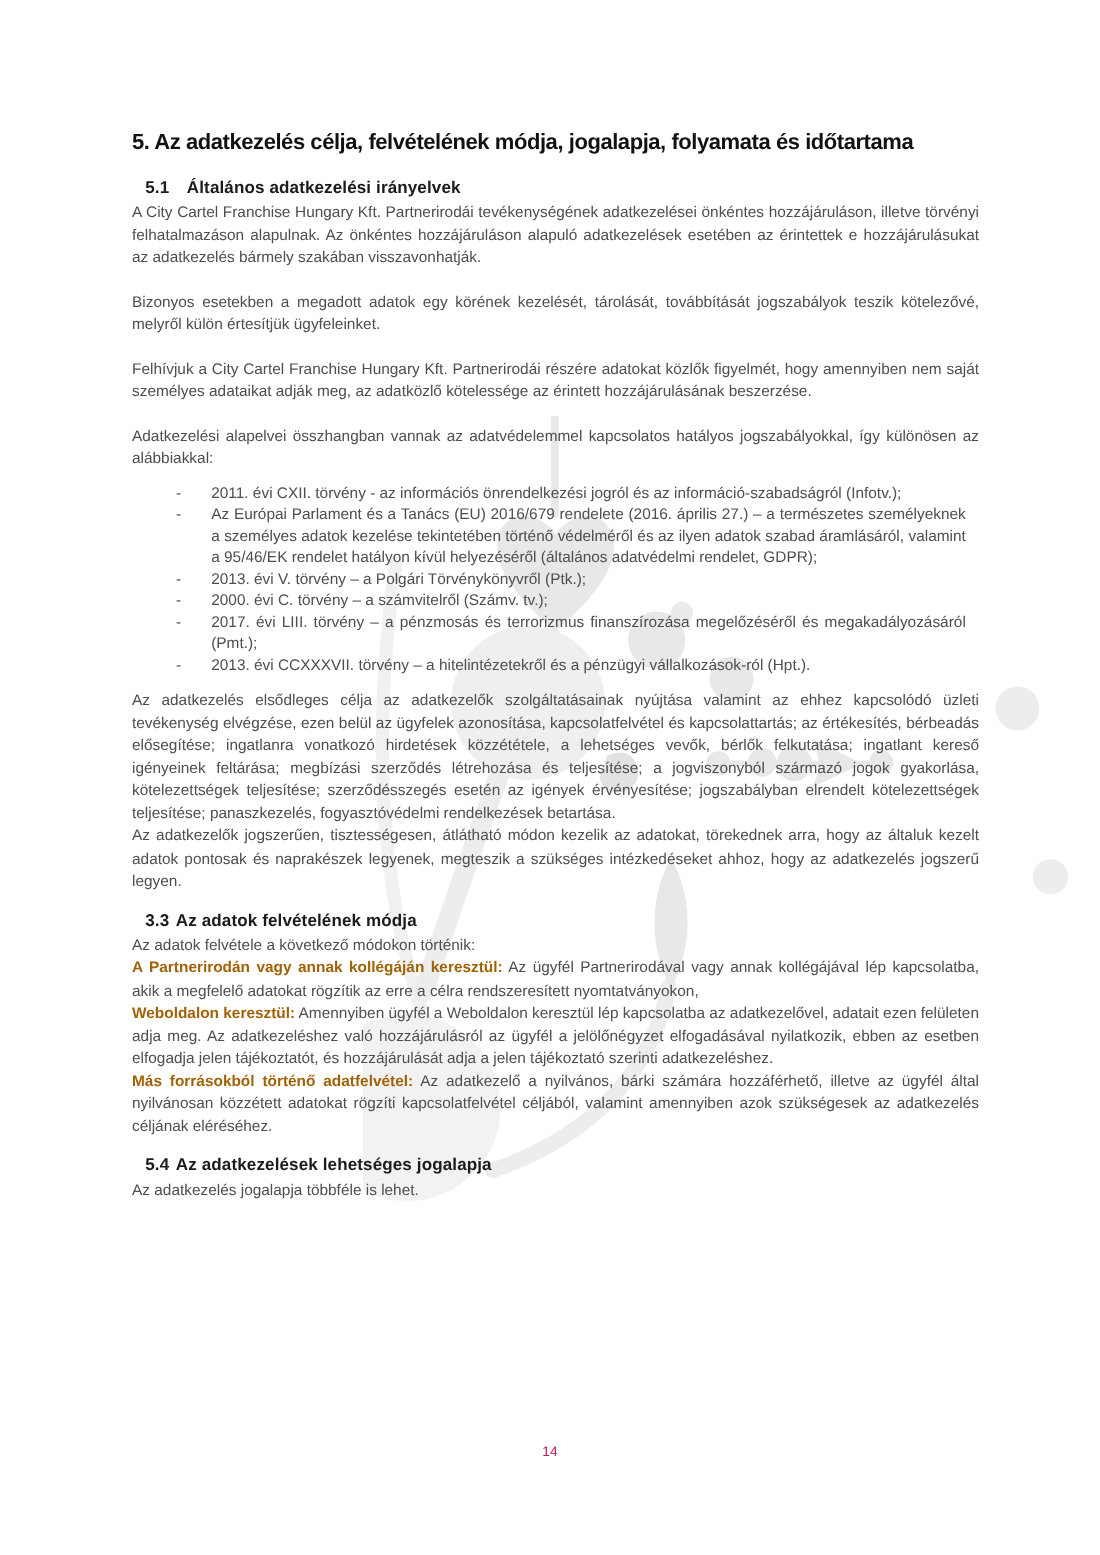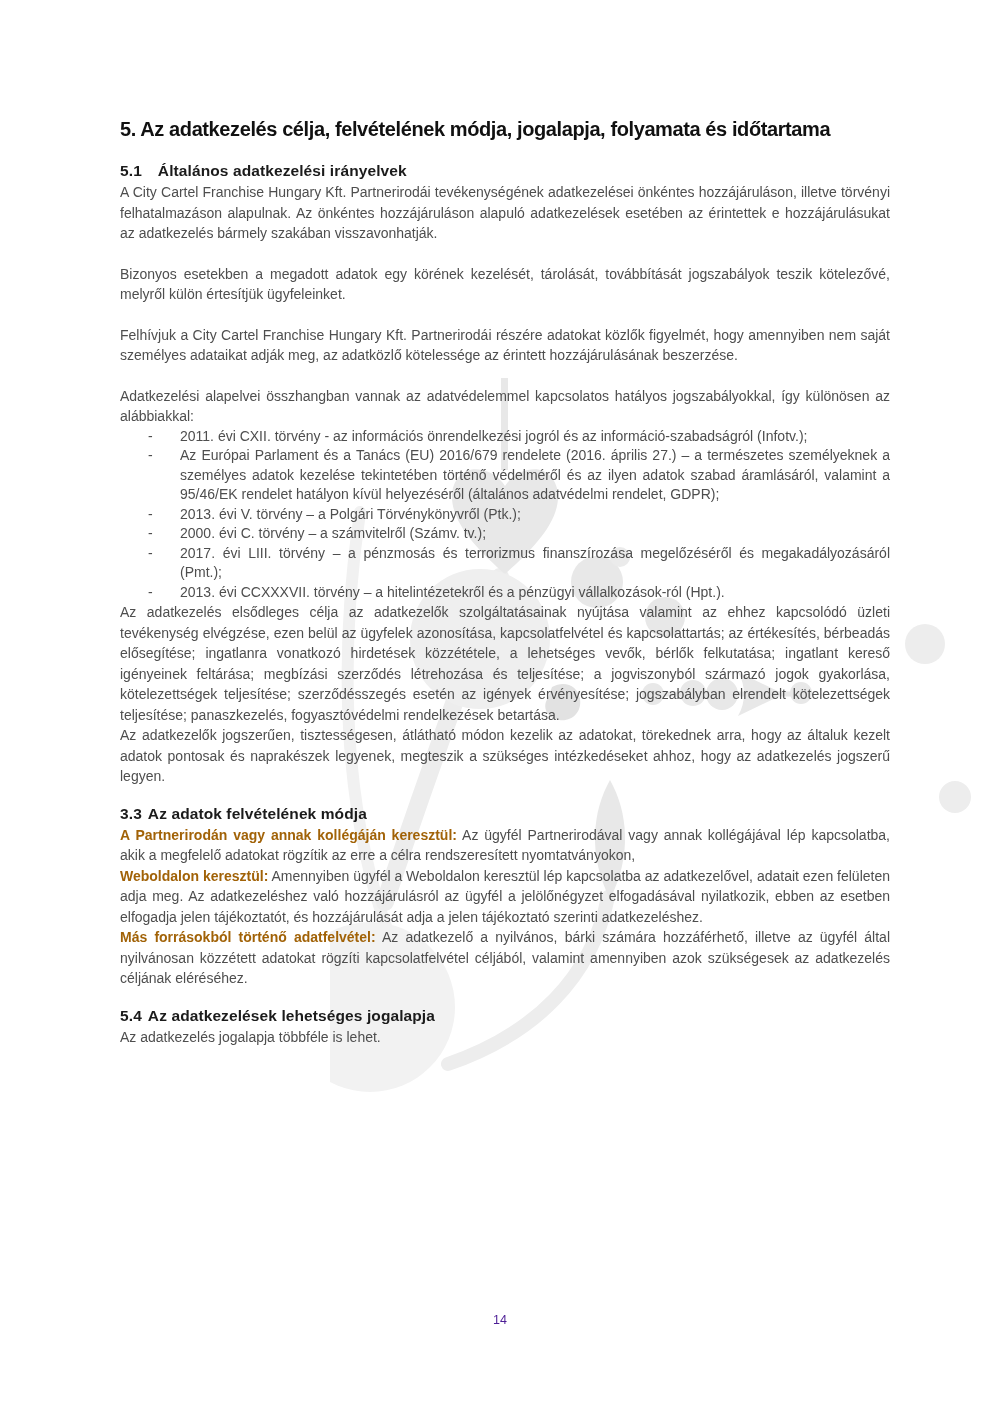--- a/index.html
+++ b/index.html
@@ -24,44 +24,44 @@
   .content {
     position: absolute; left: 120px; top: 114px;
     width: 770px; z-index: 1;
   }
   h1 {
     margin: 0; font-size: 20px; line-height: 30px;
     font-weight: 800; letter-spacing: -0.4px;
     color: #111111;
   }
   h2 {
-    margin: 16px 0 0 0; font-size: 15.5px; line-height: 22px;
+    margin: 16px 0 0 12px; font-size: 15.5px; line-height: 22px;
     font-weight: 700; color: #1b1b1b; letter-spacing: 0.1px;
   }
   h2 .num { margin-right: 6px; }
   h2.wide .num { margin-right: 16px; }
   p {
     margin: 0; font-size: 14px; line-height: 20.5px;
     text-align: justify;
   }
   p.gap { margin-top: 20px; }
-  ul.refs { list-style: none; margin: 0; padding: 0; }
+  ul.refs { list-style: none; margin: 12px; padding: 0; }
   ul.refs li {
     position: relative; padding-left: 60px;
     font-size: 14px; line-height: 19.5px; text-align: justify;
   }
   ul.refs li::before {
     content: "-"; position: absolute; left: 28px; top: 0;
     color: #4e4e4e;
   }
   .lead { font-weight: 700; color: #a16207; }
 
   .pageno {
     position: absolute; left: 0; right: 0; top: 1313px;
-    text-align: center; font-size: 12.5px; color: #4c1d95;
+    text-align: center; font-size: 12.5px; color: #be185d;
     z-index: 1;
   }
 </style>
 </head>
 <body>
 
 <div class="page">
 
   <div class="watermark">
     <svg width="680" height="800" viewBox="0 0 680 800" xmlns="http://www.w3.org/2000/svg" aria-hidden="true">
@@ -111,20 +111,21 @@
       <li>2013. évi V. törvény – a Polgári Törvénykönyvről (Ptk.);</li>
       <li>2000. évi C. törvény – a számvitelről (Számv. tv.);</li>
       <li>2017. évi LIII. törvény – a pénzmosás és terrorizmus finanszírozása megelőzéséről és megakadályozásáról (Pmt.);</li>
       <li>2013. évi CCXXXVII. törvény – a hitelintézetekről és a pénzügyi vállalkozások-ról (Hpt.).</li>
     </ul>
 
     <p>Az adatkezelés elsődleges célja az adatkezelők szolgáltatásainak nyújtása valamint az ehhez kapcsolódó üzleti tevékenység elvégzése, ezen belül az ügyfelek azonosítása, kapcsolatfelvétel és kapcsolattartás; az értékesítés, bérbeadás elősegítése; ingatlanra vonatkozó hirdetések közzététele, a lehetséges vevők, bérlők felkutatása; ingatlant kereső igényeinek feltárása; megbízási szerződés létrehozása és teljesítése; a jogviszonyból származó jogok gyakorlása, kötelezettségek teljesítése; szerződésszegés esetén az igények érvényesítése; jogszabályban elrendelt kötelezettségek teljesítése; panaszkezelés, fogyasztóvédelmi rendelkezések betartása.</p>
     <p>Az adatkezelők jogszerűen, tisztességesen, átlátható módon kezelik az adatokat, törekednek arra, hogy az általuk kezelt adatok pontosak és naprakészek legyenek, megteszik a szükséges intézkedéseket ahhoz, hogy az adatkezelés jogszerű legyen.</p>
 
     <h2><span class="num">3.3</span><span>Az adatok felvételének módja</span></h2>
+    <p>Az adatok felvétele a következő módokon történik:</p>
     <p><span class="lead">A Partnerirodán vagy annak kollégáján keresztül:</span><span> Az ügyfél Partnerirodával vagy annak kollégájával lép kapcsolatba, akik a megfelelő adatokat rögzítik az erre a célra rendszeresített nyomtatványokon,</span></p>
     <p><span class="lead">Weboldalon keresztül:</span><span> Amennyiben ügyfél a Weboldalon keresztül lép kapcsolatba az adatkezelővel, adatait ezen felületen adja meg. Az adatkezeléshez való hozzájárulásról az ügyfél a jelölőnégyzet elfogadásával nyilatkozik, ebben az esetben elfogadja jelen tájékoztatót, és hozzájárulását adja a jelen tájékoztató szerinti adatkezeléshez.</span></p>
     <p><span class="lead">Más forrásokból történő adatfelvétel:</span><span> Az adatkezelő a nyilvános, bárki számára hozzáférhető, illetve az ügyfél által nyilvánosan közzétett adatokat rögzíti kapcsolatfelvétel céljából, valamint amennyiben azok szükségesek az adatkezelés céljának eléréséhez.</span></p>
 
     <h2><span class="num">5.4</span><span>Az adatkezelések lehetséges jogalapja</span></h2>
     <p>Az adatkezelés jogalapja többféle is lehet.</p>
 
   </main>
 
   <div class="pageno">14</div>

